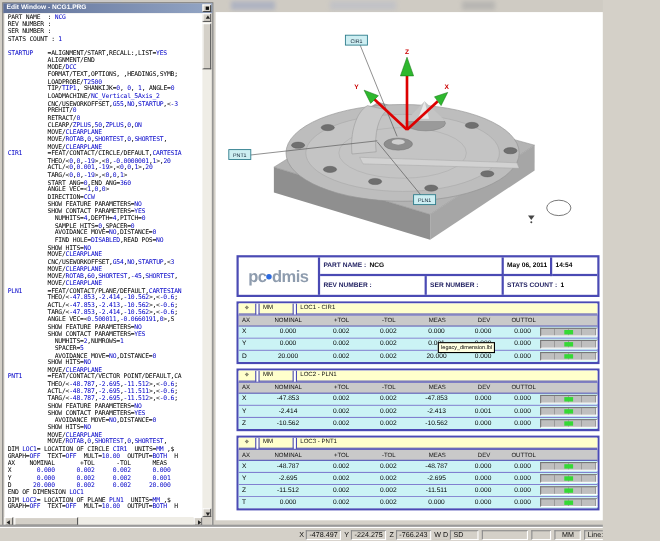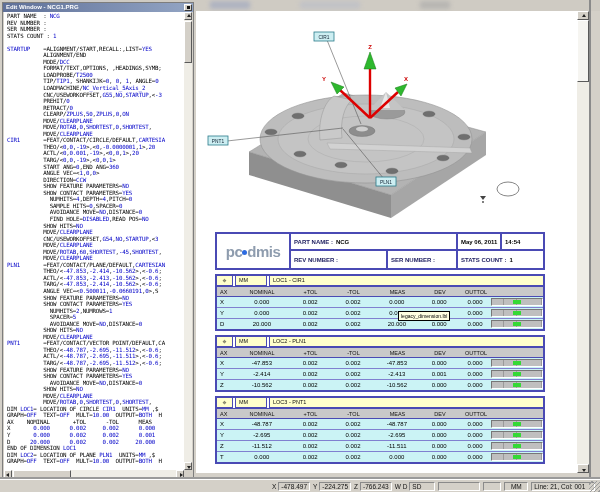--- a/index.html
+++ b/index.html
@@ -1,17 +1,17 @@
 <!DOCTYPE html>
 <html><head>
 <meta charset="utf-8">
 <style>
   html,body{margin:0;padding:0;}
   body{width:600px;height:492px;overflow:hidden;background:#d4d0c8;font-family:"Liberation Sans",sans-serif;position:relative;}
-  #screen{position:absolute;left:0;top:0;width:600px;height:492px;background:#d4d0c8;overflow:hidden;}
+  #screen{position:absolute;left:0;top:0;width:548px;height:492px;background:#d4d0c8;overflow:hidden;}
 
   
   #top-strip{position:absolute;left:0;top:0;width:600px;height:11px;background:#cfcbc3;overflow:hidden;}
   .blob{position:absolute;top:1px;height:8px;filter:blur(2px);opacity:.6;}
   .b1{left:210px;width:40px;background:#9aa4c0;}
   .b2{left:300px;width:60px;background:#b9bdc9;}
   .b3{left:420px;width:30px;background:#a8a8a8;}
   .b4{left:60px;width:50px;background:#c3c7d4;}
 
   

